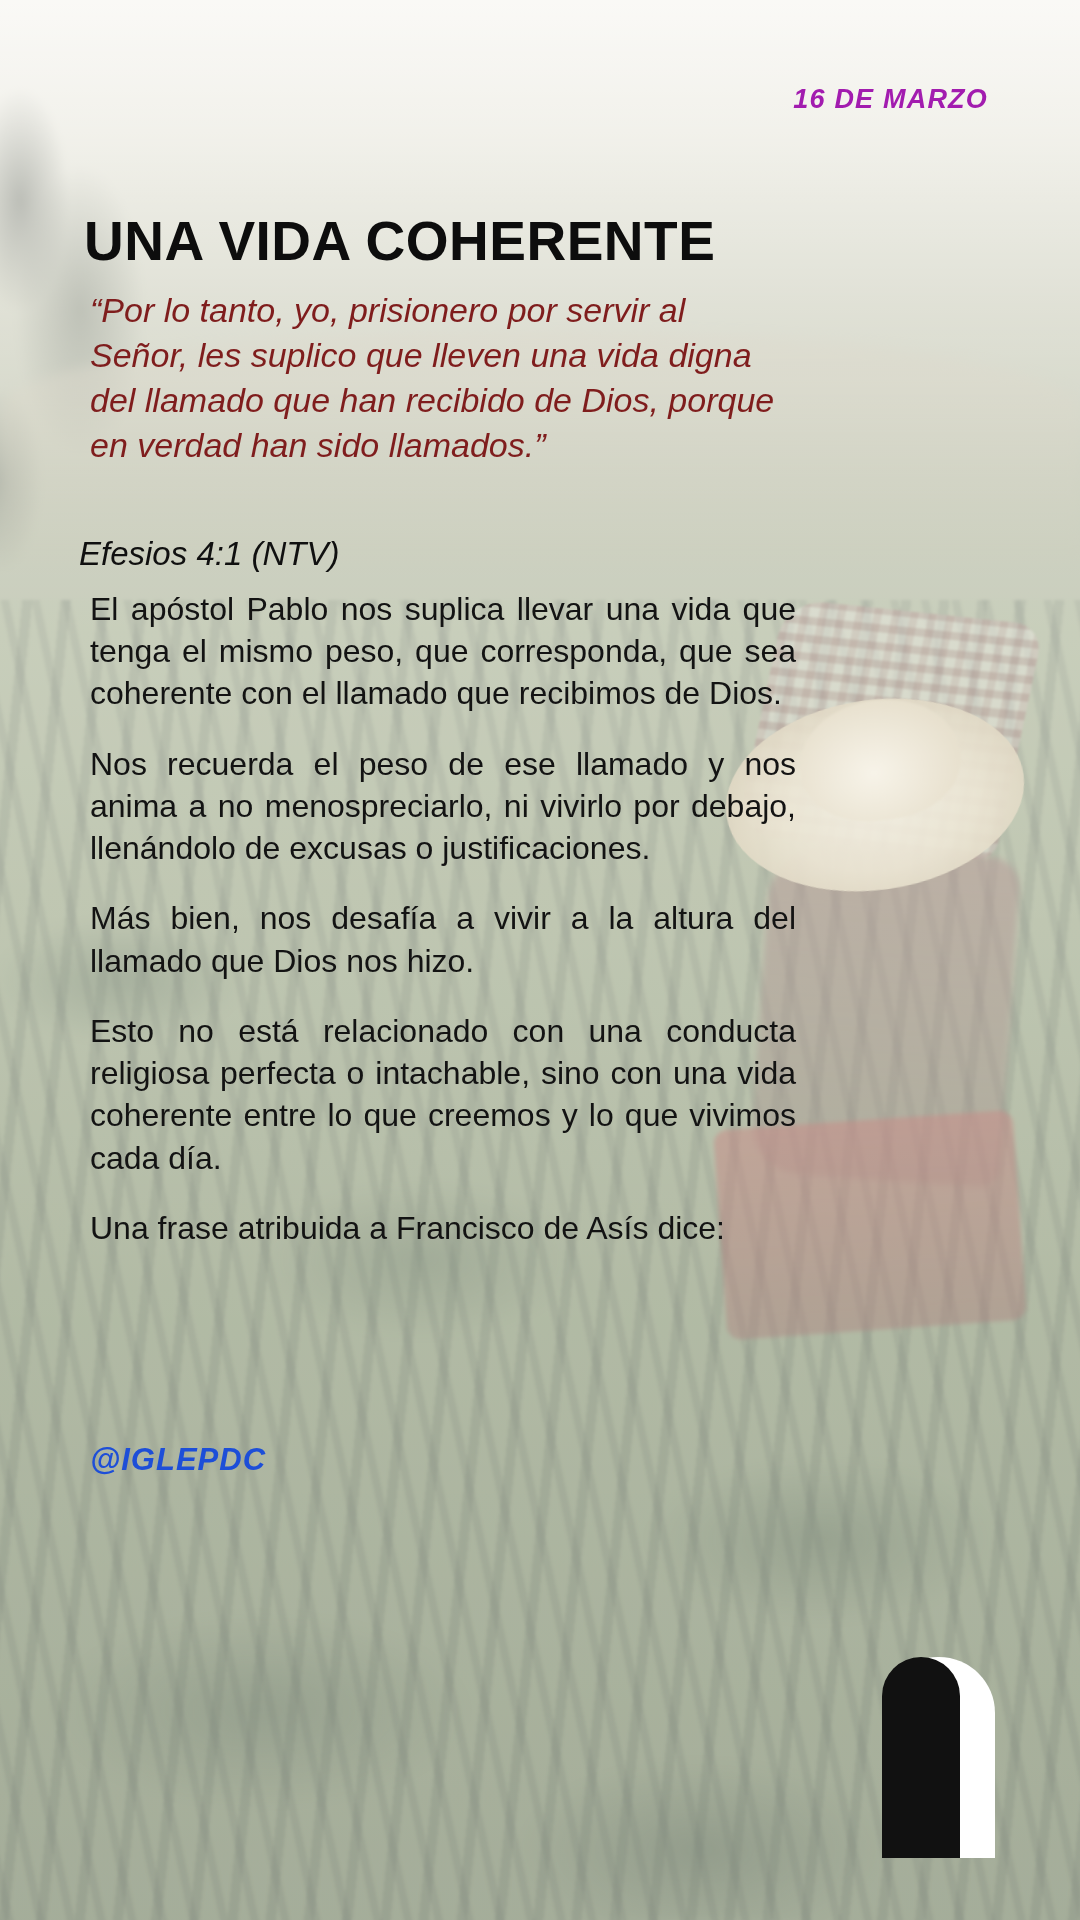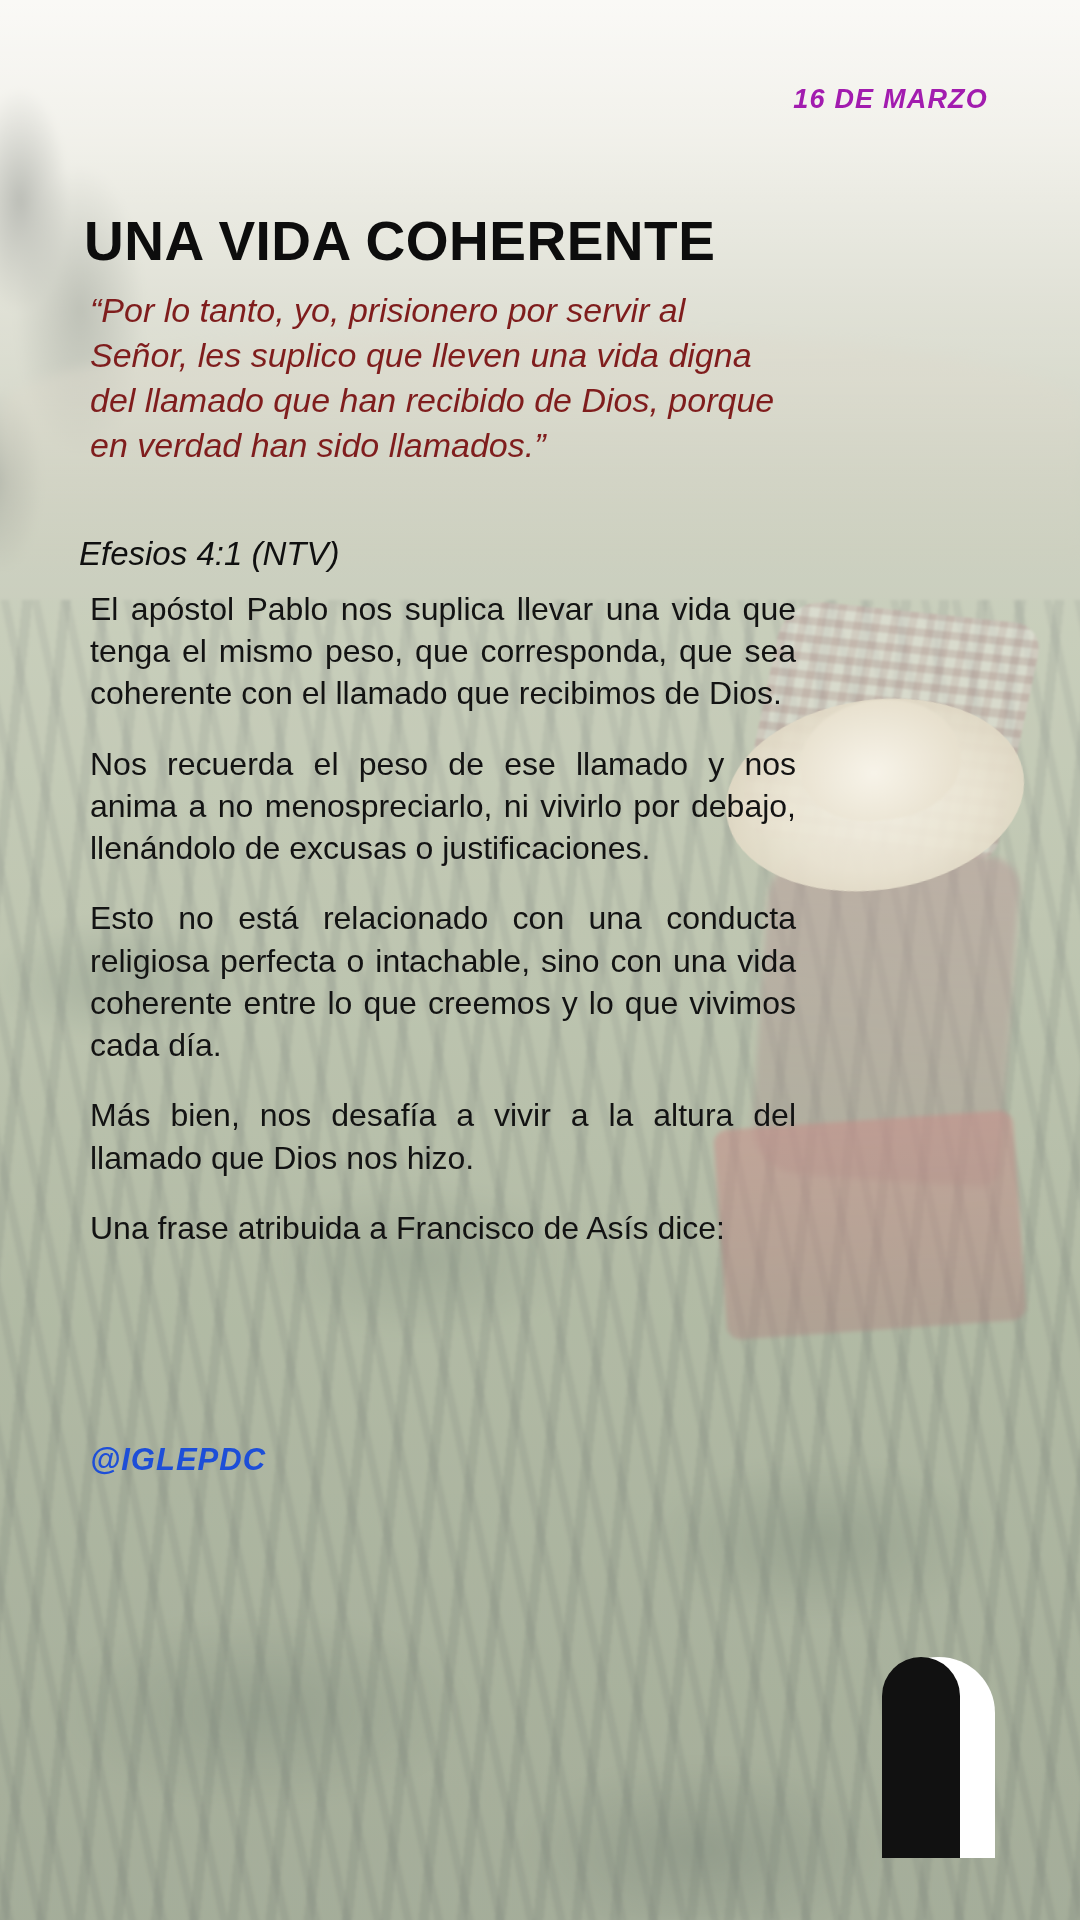--- a/index.html
+++ b/index.html
@@ -285,22 +285,22 @@
 
     <h1 class="title">UNA VIDA COHERENTE</h1>
 
     <div class="verse">“Por lo tanto, yo, prisionero por servir al Señor, les suplico que lleven una vida digna del llamado que han recibido de Dios, porque en verdad han sido llamados.”</div>
 
     <div class="reference">Efesios 4:1 (NTV)</div>
 
     <div class="body">
       <p>El apóstol Pablo nos suplica llevar una vida que tenga el mismo peso, que corresponda, que sea coherente con el llamado que recibimos de Dios.</p>
       <p>Nos recuerda el peso de ese llamado y nos anima a no menospreciarlo, ni vivirlo por debajo, llenándolo de excusas o justificaciones.</p>
+      <p>Más bien, nos desafía a vivir a la altura del llamado que Dios nos hizo.</p>
       <p>Esto no está relacionado con una conducta religiosa perfecta o intachable, sino con una vida coherente entre lo que creemos y lo que vivimos cada día.</p>
-      <p>Más bien, nos desafía a vivir a la altura del llamado que Dios nos hizo.</p>
       <p>Una frase atribuida a Francisco de Asís dice:</p>
     </div>
 
     <div class="handle">@IGLEPDC</div>
 
     <div class="logo">
       <div class="logo-inner"></div>
     </div>
 
   </div>

